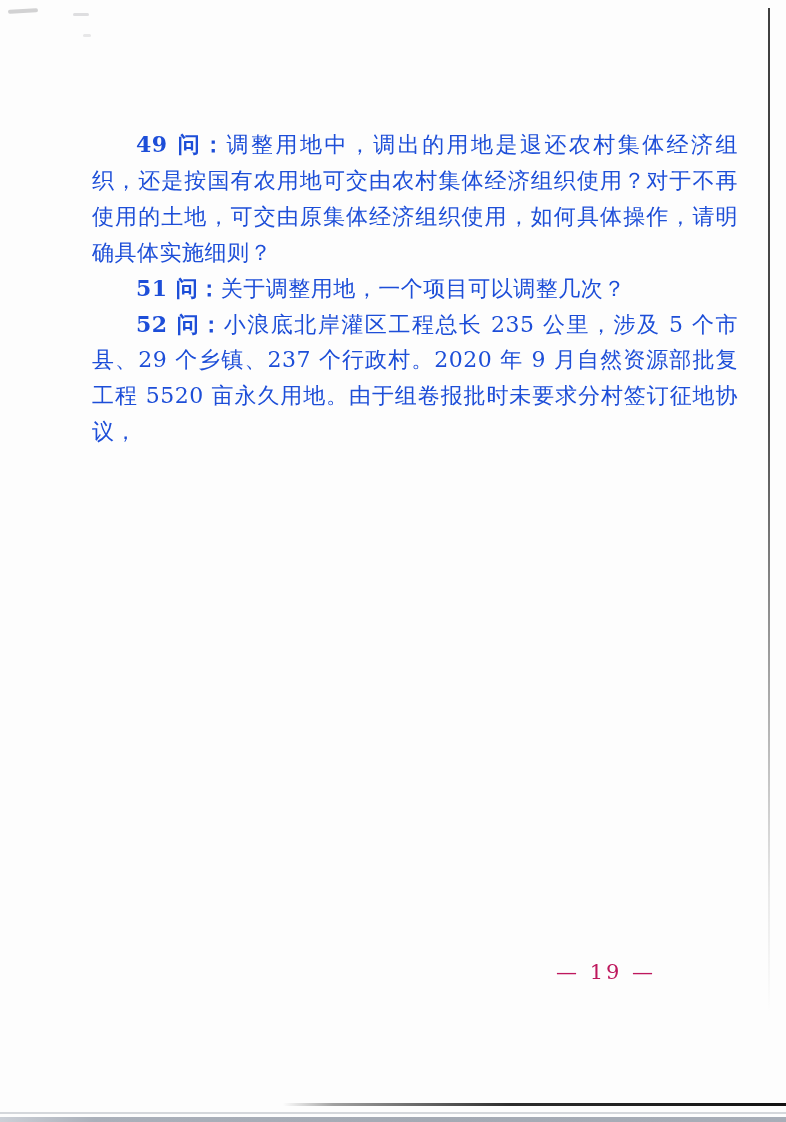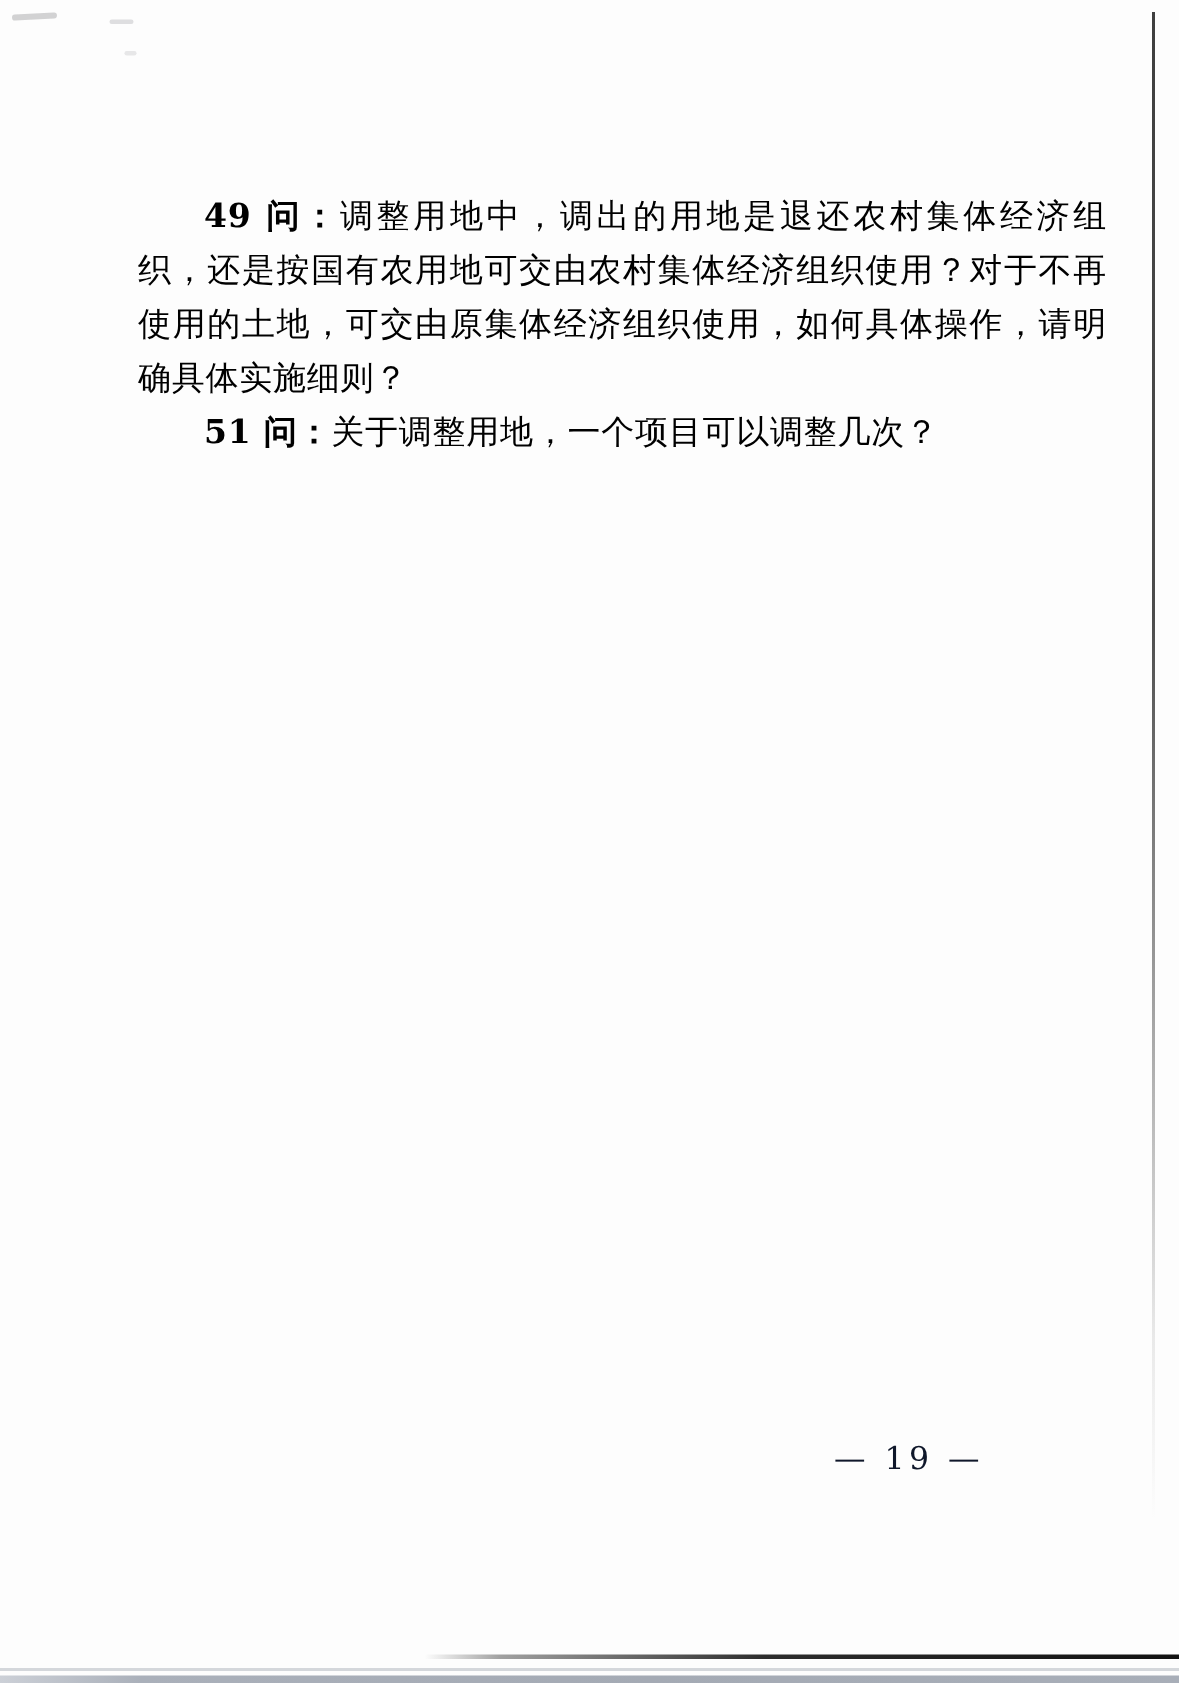--- a/index.html
+++ b/index.html
@@ -14,21 +14,21 @@
     overflow: hidden;
     background: #fdfdfd;
     font-family: "DejaVu Serif", "Liberation Serif", serif;
   }
   
   .content {
     position: absolute;
     left: 92px;
     top: 127px;
     width: 646px;
-    color: #000000;
+    color: #1d4ed8;
     font-size: 22px;
     line-height: 35.9px;
     text-align: justify;
     text-justify: inter-character;
     letter-spacing: 0.5px;
   }
   .content p {
     margin: 0;
     padding: 0;
     text-indent: 2em;
@@ -36,21 +36,21 @@
   .plabel {
     font-weight: bold;
   }
   
   .pageno {
     position: absolute;
     top: 960px;
     left: 556px;
     font-size: 21px;
     letter-spacing: 3px;
-    color: #0f172a;
+    color: #be185d;
     white-space: nowrap;
   }
   
   .right-line {
     position: absolute;
     left: 768px;
     top: 8px;
     width: 2px;
     height: 1005px;
     background: linear-gradient(to bottom,
@@ -126,17 +126,18 @@
   <div class="smudge-b"></div>
   <div class="smudge-c"></div>
   <div class="right-line"></div>
   <div class="bottom-line"></div>
   <div class="bottom-thin"></div>
   <div class="bottom-band"></div>
 
   <div class="content">
     <p><span class="plabel">49 问：</span><span>调整用地中，调出的用地是退还农村集体经济组织，还是按国有农用地可交由农村集体经济组织使用？对于不再使用的土地，可交由原集体经济组织使用，如何具体操作，请明确具体实施细则？</span></p>
     <p><span class="plabel">51 问：</span><span>关于调整用地，一个项目可以调整几次？</span></p>
+    <p><span class="plabel">52 问：</span><span>小浪底北岸灌区工程总长 235 公里，涉及 5 个市县、29 个乡镇、237 个行政村。2020 年 9 月自然资源部批复工程 5520 亩永久用地。由于组卷报批时未要求分村签订征地协议，</span></p>
   </div>
 
   <div class="pageno">— 19 —</div>
 
 </div>
 
 </body></html>

